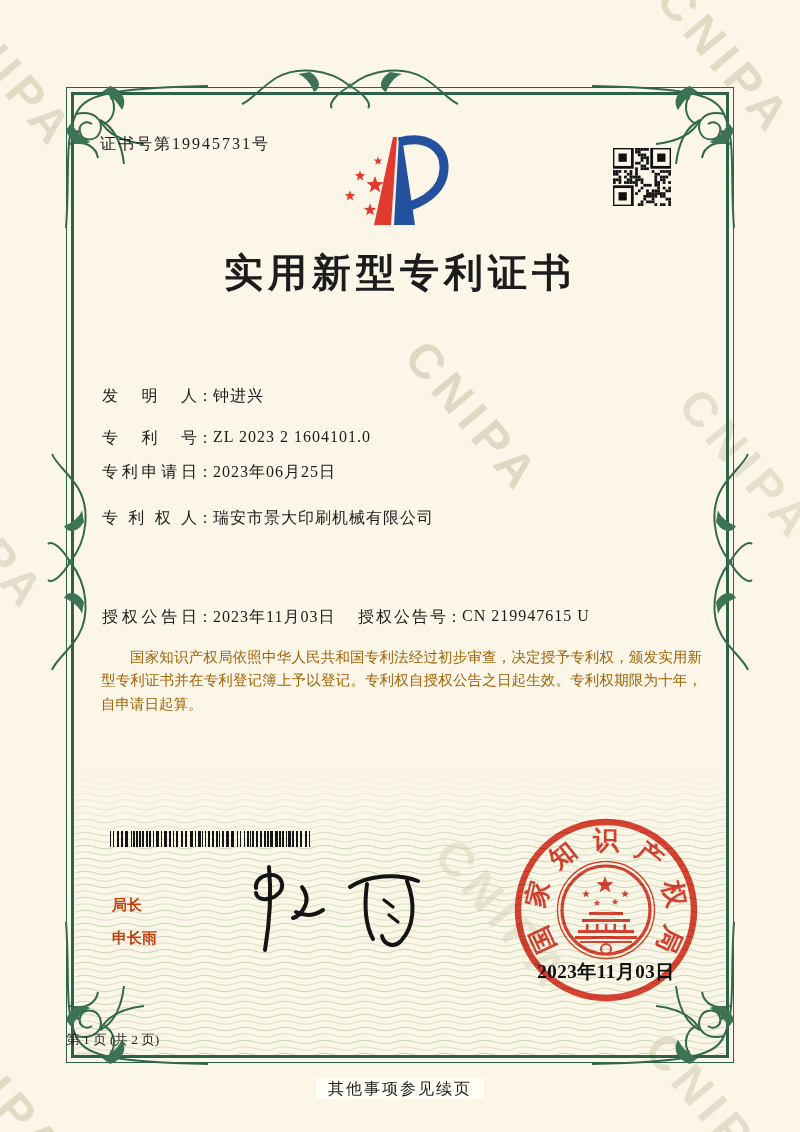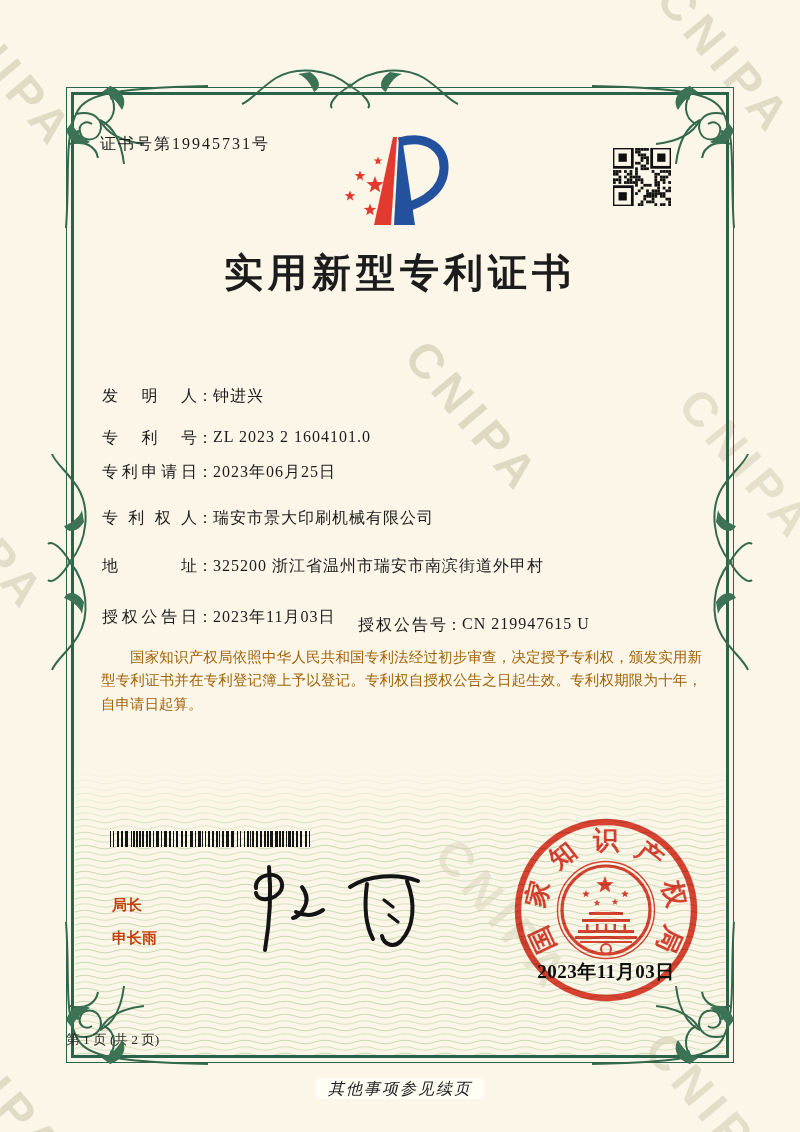--- a/index.html
+++ b/index.html
@@ -21,35 +21,35 @@
   .flipx{transform:scaleX(-1);} .flipy{transform:scaleY(-1);} .flipxy{transform:scale(-1,-1);}
   .cert-no{position:absolute;left:100px;top:134px;font-size:16px;letter-spacing:2px;}
   .logo{position:absolute;left:338px;top:132px;}
   .qr{position:absolute;left:613px;top:148px;}
   .title{position:absolute;left:0;top:246px;width:800px;text-align:center;font-size:39px;
          font-weight:700;letter-spacing:5px;}
   .frow{position:absolute;left:102px;width:620px;font-size:16px;height:24px;white-space:nowrap;}
   .flabel{display:inline-block;width:95px;text-align:justify;text-align-last:justify;vertical-align:top;}
   .fcolon{display:inline-block;vertical-align:top;}
   .fvalue{display:inline-block;letter-spacing:1px;vertical-align:top;}
-  .fpair2{position:absolute;left:256px;top:0;margin-top:8px;}
+  .fpair2{position:absolute;left:256px;top:0;}
   .fpair2 .flabel{width:88px;}
   .paras{position:absolute;left:101px;top:646px;width:601px;font-size:14.5px;line-height:23.4px;
          text-align:justify;color:#a16207;}
   .paras p{margin:0;text-indent:2em;}
   .barcode{position:absolute;left:110px;top:831px;}
   .signer{position:absolute;left:112px;top:896px;font-family:"Liberation Sans","DejaVu Sans",sans-serif;
           font-size:15px;font-weight:600;color:#c2410c;}
   .signer div{margin-bottom:14px;}
   .signature{position:absolute;left:238px;top:860px;}
   .seal{position:absolute;left:512px;top:816px;mix-blend-mode:multiply;opacity:.95;}
   .seal-date{position:absolute;left:506px;top:959px;width:200px;text-align:center;font-size:19px;
              font-weight:600;color:#0e0e0e;letter-spacing:.5px;}
   .footer-page{position:absolute;left:66px;top:1031px;width:568px;text-align:left;font-size:13.5px;color:#2a2a2a;}
-  .footer-note{position:absolute;left:0;top:1079px;width:800px;text-align:center;font-size:16px;letter-spacing:2px;font-style:italic;}
+  .footer-note{position:absolute;left:0;top:1079px;width:800px;text-align:center;font-size:16px;letter-spacing:2px;}
   .footer-note span{background:#fffdf4;padding:2px 12px;}
   svg text.ringchar{font-family:"Liberation Serif","DejaVu Serif",serif;font-weight:bold;}
 </style>
 </head>
 <body>
 
 <div class="page">
 
   <div id="wm-layer">
       <div class="wm" style="left: -30px; top: -15px; opacity: 0.3;">CNIPA</div>
@@ -327,23 +327,20 @@
   </div>
   <div class="frow" style="top:428px">
     <span class="flabel">专利号</span><span class="fcolon">：</span><span class="fvalue">ZL 2023 2 1604101.0</span>
   </div>
   <div class="frow" style="top:462px">
     <span class="flabel">专利申请日</span><span class="fcolon">：</span><span class="fvalue">2023年06月25日</span>
   </div>
   <div class="frow" style="top:508px">
     <span class="flabel">专利权人</span><span class="fcolon">：</span><span class="fvalue">瑞安市景大印刷机械有限公司</span>
   </div>
-  <div class="frow" style="top:556px">
-    <span class="flabel">地址</span><span class="fcolon">：</span><span class="fvalue">325200 浙江省温州市瑞安市南滨街道外甲村</span>
-  </div>
   <div class="frow" style="top:607px">
     <span class="flabel">授权公告日</span><span class="fcolon">：</span><span class="fvalue">2023年11月03日</span>
     <span class="fpair2">
       <span class="flabel">授权公告号</span><span class="fcolon">：</span><span class="fvalue">CN 219947615 U</span>
     </span>
   </div>
 
   <div class="paras">
     <p>国家知识产权局依照中华人民共和国专利法经过初步审查，决定授予专利权，颁发实用新型专利证书并在专利登记簿上予以登记。专利权自授权公告之日起生效。专利权期限为十年，自申请日起算。</p>
   </div>

